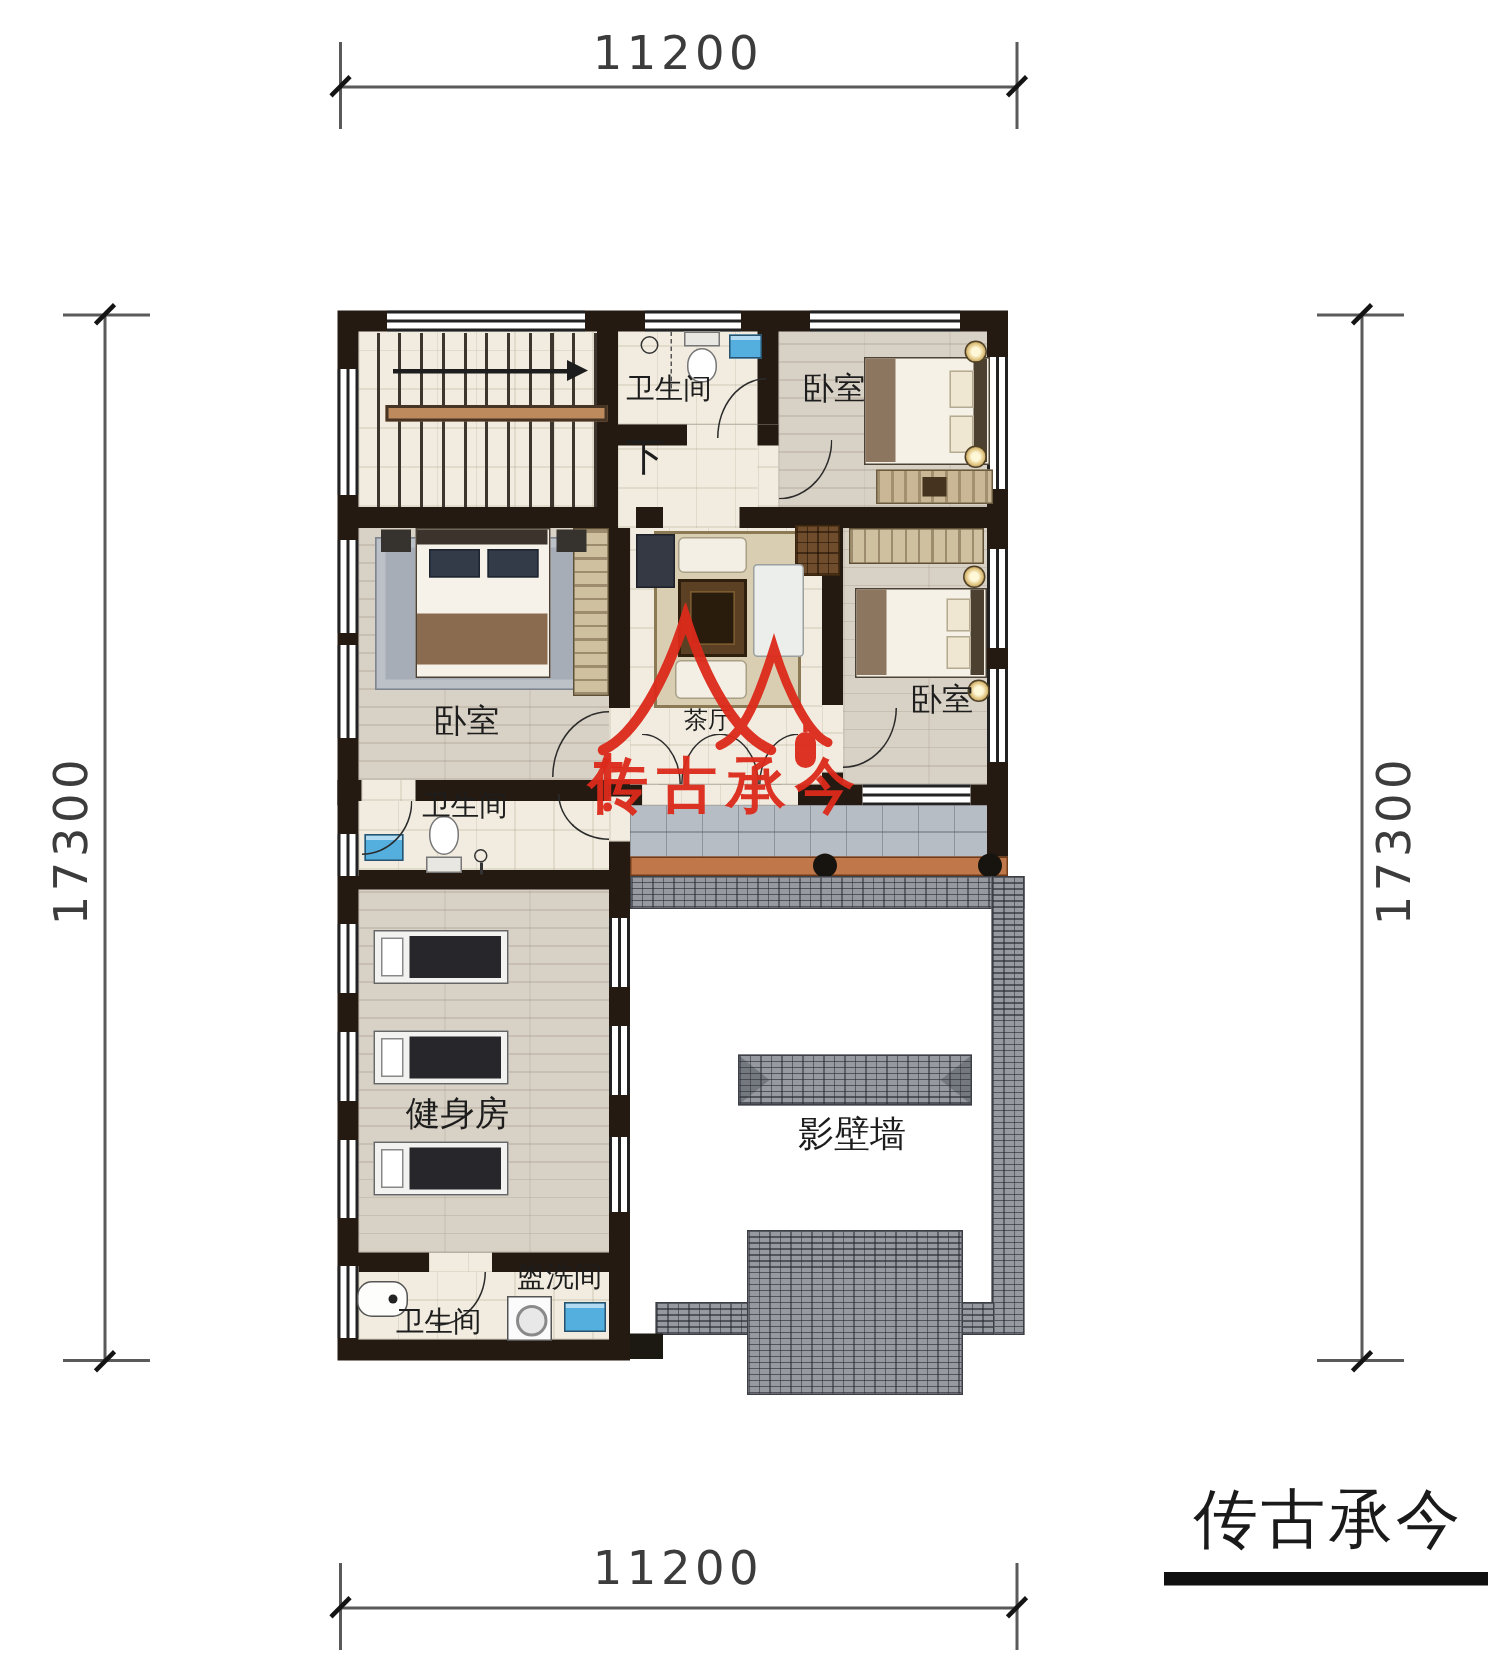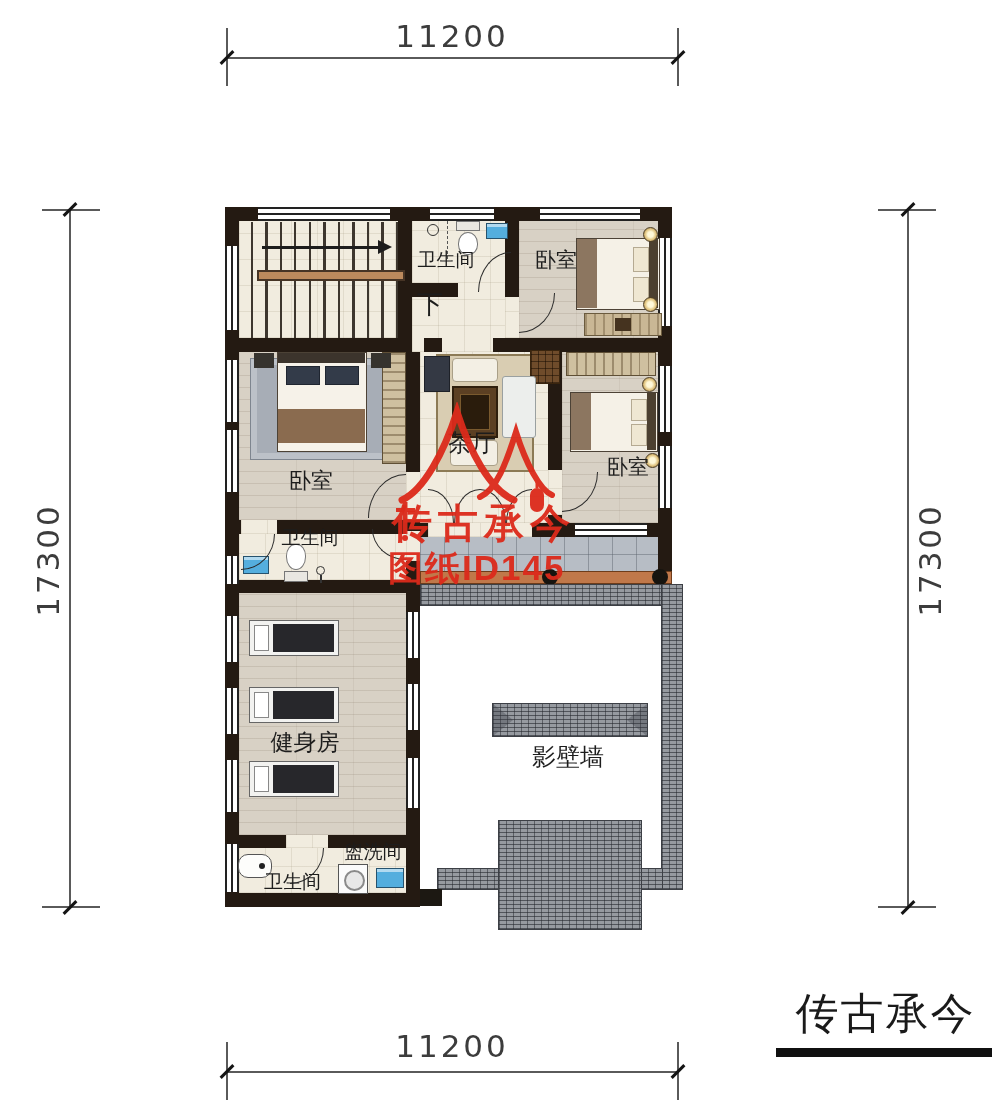--- a/index.html
+++ b/index.html
@@ -201,41 +201,40 @@
     <div class="abs" style="left:0;top:0;width:20px;height:100%;background:rgba(55,58,66,.35);clip-path:polygon(0 0,100% 50%,0 100%)"></div>
     <div class="abs" style="right:0;top:0;width:20px;height:100%;background:rgba(55,58,66,.35);clip-path:polygon(100% 0,0 50%,100% 100%)"></div>
   </div>
   <div class="tile" style="left:498px;top:820px;width:144px;height:110px"></div>
   <div class="abs" style="left:420px;top:889px;width:22px;height:17px;background:#1c1812"></div>
 
   <div class="lbl" style="left:406px;top:250px;width:80px;font-size:19px">卫生间</div>
   <div class="lbl" style="left:410px;top:290px;width:40px;font-size:26px">下</div>
   <div class="lbl" style="left:516px;top:248px;width:80px;font-size:21px">卧室</div>
   <div class="lbl" style="left:271px;top:469px;width:80px;font-size:22px">卧室</div>
-  <div class="lbl" style="left:432px;top:430px;width:80px;font-size:24px">茶厅</div>
+  <div class="lbl" style="left:432px;top:472px;width:80px;font-size:16px">茶厅</div>
   <div class="lbl" style="left:588px;top:455px;width:80px;font-size:21px">卧室</div>
   <div class="lbl" style="left:270px;top:528px;width:80px;font-size:19px">卫生间</div>
   <div class="lbl" style="left:255px;top:730px;width:100px;font-size:23px">健身房</div>
   <div class="lbl" style="left:328px;top:842px;width:90px;font-size:19px">盥洗间</div>
   <div class="lbl" style="left:250px;top:872px;width:85px;font-size:19px">卫生间</div>
   <div class="lbl" style="left:518px;top:744px;width:100px;font-size:24px">影壁墙</div>
 
   <div class="abs" style="left:388px;top:402px;width:175px;height:140px;opacity:.95">
     <svg width="175" height="140" viewBox="0 0 175 140">
       <path d="M14,98 C36,88 56,50 69,10 C82,50 102,88 126,98" fill="none" stroke="#dc2a1b" stroke-width="7" stroke-linecap="round"></path>
       <path d="M92,95 C108,88 118,62 128,30 C138,62 152,88 164,93" fill="none" stroke="#dc2a1b" stroke-width="6" stroke-linecap="round"></path>
       <line x1="17" y1="100" x2="17" y2="132" stroke="#dc2a1b" stroke-width="5"></line>
       <line x1="8" y1="108" x2="27" y2="108" stroke="#dc2a1b" stroke-width="4"></line>
       <circle cx="17" cy="136" r="3" fill="#dc2a1b"></circle>
       <line x1="149" y1="76" x2="149" y2="86" stroke="#dc2a1b" stroke-width="3"></line>
       <rect x="142" y="86" width="14" height="24" rx="7" fill="#dc2a1b"></rect>
     </svg>
   </div>
   <div class="wm" style="left:392px;top:496px;font-size:40px;letter-spacing:6px;font-family:'Liberation Serif',serif;opacity:.95">传古承今</div>
-  <div class="wm" style="left:388px;top:545px;font-size:35px;letter-spacing:2px;opacity:.95">图纸ID145</div>
 
   <div class="dimline" style="left:226px;top:28px;width:2px;height:58px"></div>
   <div class="dimline" style="left:677px;top:28px;width:2px;height:58px"></div>
   <div class="dimline" style="left:227px;top:57px;width:452px;height:2px"></div>
   <div class="tick" style="left:218px;top:56px"></div>
   <div class="tick" style="left:669px;top:56px"></div>
   <div class="dimtxt" style="left:352px;top:18px;width:200px">11200</div>
 
   <div class="dimline" style="left:226px;top:1042px;width:2px;height:58px"></div>
   <div class="dimline" style="left:677px;top:1042px;width:2px;height:58px"></div>

